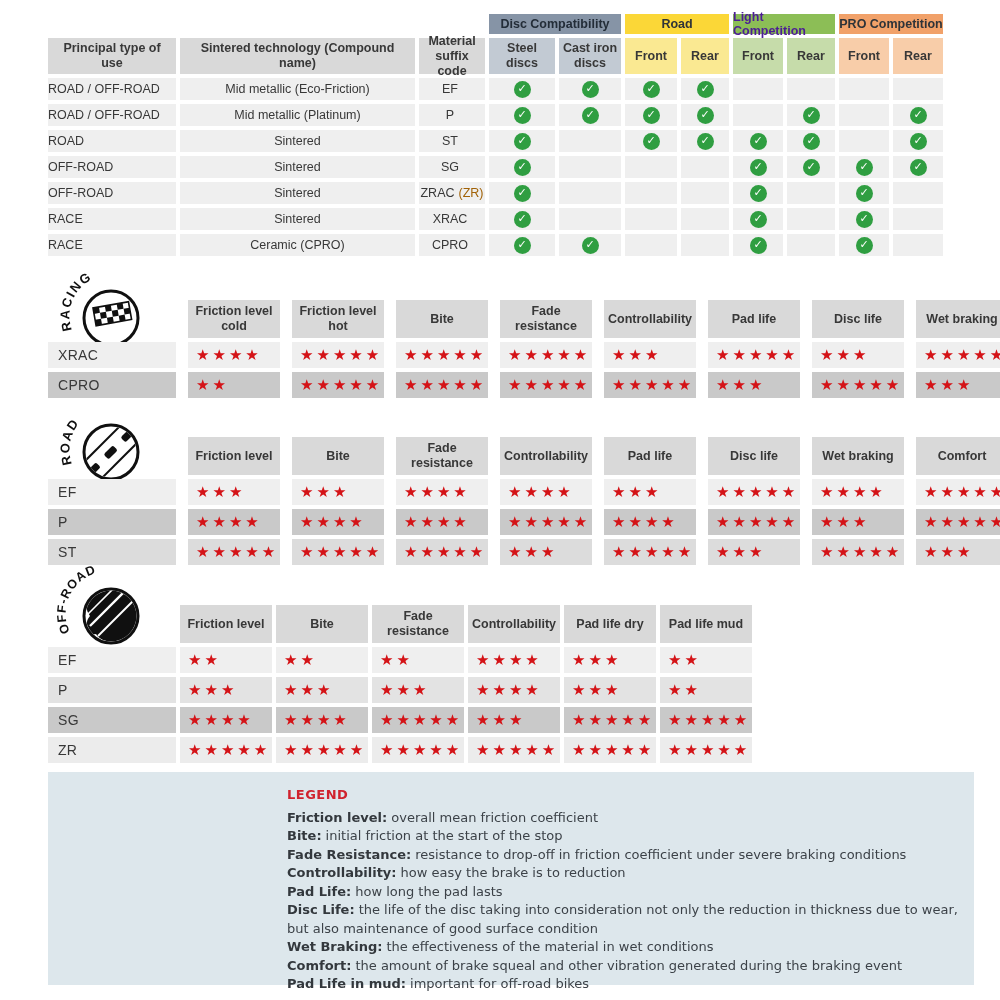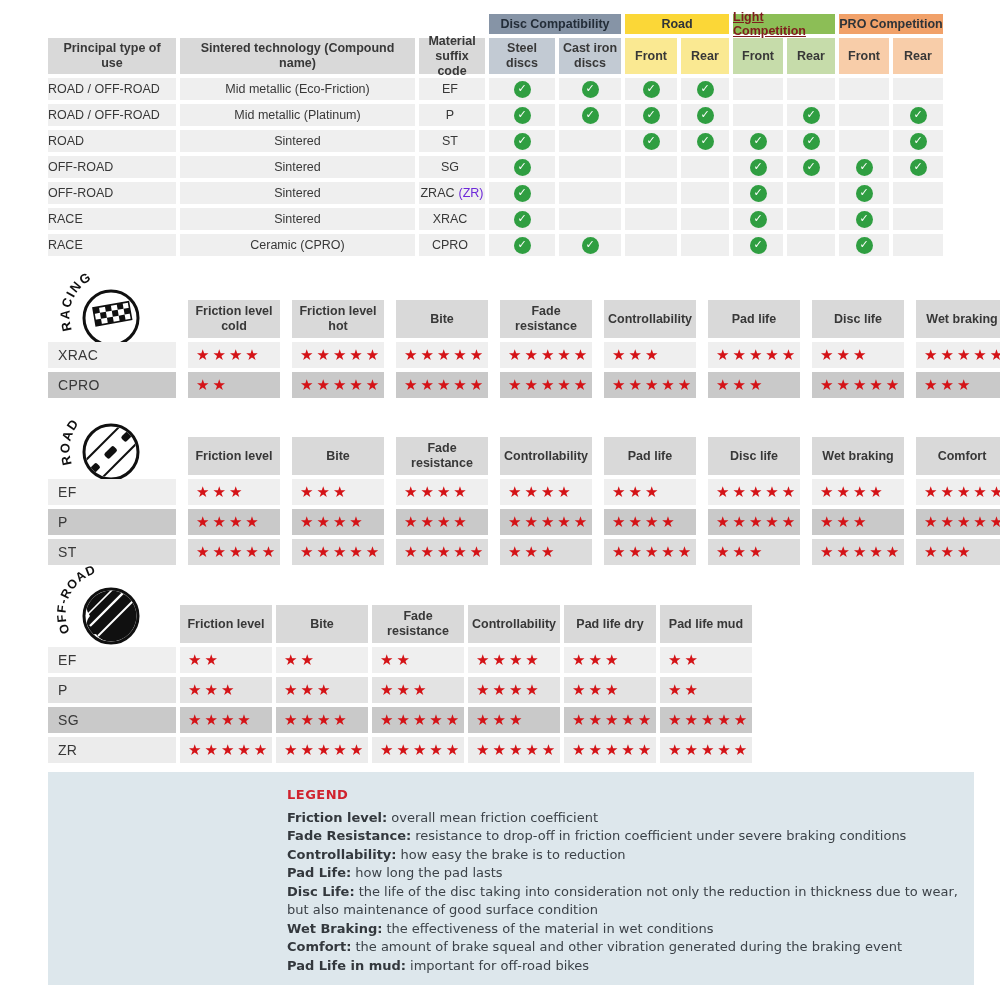--- a/index.html
+++ b/index.html
@@ -15,31 +15,31 @@
   .o-cols{grid-template-columns:128px repeat(6,92px);}
 
   .cell{display:flex;align-items:center;justify-content:center;background:var(--row-light,#efefef);
         font-size:12.5px;height:22px;line-height:1.15;text-align:center;}
   .cell.left{justify-content:flex-start;text-align:left;}
 
   .ghd{height:20px;display:flex;align-items:center;justify-content:center;
        font-weight:bold;font-size:12.5px;color:#2e3338;}
   .gh-disc{background:var(--disc-group,#8694a6);color:#232d38;}
   .gh-road{background:var(--road-group,#fbd737);}
-  .gh-light{background:var(--light-group,#8cbe56);color:#7f1d1d;text-decoration:underline;}
+  .gh-light{background:var(--light-group,#8cbe56);color:#4c1d95;}
   .gh-pro{background:var(--pro-group,#f1a169);}
 
   .hdr{height:36px;display:flex;align-items:center;justify-content:center;text-align:center;
        background:var(--header-cell,#d9d9d9);font-weight:bold;font-size:12.5px;line-height:1.2;padding:0 3px;}
   .sub-disc{background:var(--disc-sub,#c2cad3);}
   .sub-road{background:var(--road-sub,#fae992);}
   .sub-light{background:var(--light-sub,#c6dcaa);}
   .sub-pro{background:var(--pro-sub,#f8cda9);}
 
-  .note{margin-left:4px;color:#6d28d9;}
+  .note{margin-left:4px;color:#a16207;}
 
   .check{width:17px;height:17px;border-radius:50%;display:flex;align-items:center;justify-content:center;}
   .check.on{background:var(--check-green,#2f9e41);color:#fff;font-size:11px;font-weight:bold;
             font-family:"DejaVu Sans",sans-serif;}
 
   .rhdr{height:38px;display:flex;align-items:center;justify-content:center;text-align:center;
         background:var(--header-cell,#d9d9d9);font-weight:bold;font-size:12.5px;line-height:1.2;padding:0 2px;}
   .rcell{height:26px;display:flex;align-items:center;background:var(--row-light,#efefef);}
   .rlabel{padding-left:10px;font-size:14px;letter-spacing:0.3px;}
   .stars{padding-left:8px;font-family:"DejaVu Sans",sans-serif;font-size:15px;letter-spacing:3px;
@@ -499,20 +499,21 @@
     <div class="rcell stars">★★★★★</div>
     <div class="rcell stars">★★★★★</div>
     <div class="rcell stars">★★★★★</div>
   </div>
 </div>
 
 <div class="abs legend" style="left:48px;top:772px;">
   <div class="legend-inner">
     <div class="legend-title">LEGEND</div>
     <div class="lg-line"><span class="lg-term">Friction level:</span><span>overall mean friction coefficient</span></div>
+    <div class="lg-line"><span class="lg-term">Bite:</span><span>initial friction at the start of the stop</span></div>
     <div class="lg-line"><span class="lg-term">Fade Resistance:</span><span>resistance to drop-off in friction coefficient under severe braking conditions</span></div>
     <div class="lg-line"><span class="lg-term">Controllability:</span><span>how easy the brake is to reduction</span></div>
     <div class="lg-line"><span class="lg-term">Pad Life:</span><span>how long the pad lasts</span></div>
     <div class="lg-line"><span class="lg-term">Disc Life:</span><span>the life of the disc taking into consideration not only the reduction in thickness due to wear,</span></div>
     <div class="lg-line"><span class="lg-term"></span><span>but also maintenance of good surface condition</span></div>
     <div class="lg-line"><span class="lg-term">Wet Braking:</span><span>the effectiveness of the material in wet conditions</span></div>
     <div class="lg-line"><span class="lg-term">Comfort:</span><span>the amount of brake squeal and other vibration generated during the braking event</span></div>
     <div class="lg-line"><span class="lg-term">Pad Life in mud:</span><span>important for off-road bikes</span></div>
   </div>
 </div>

